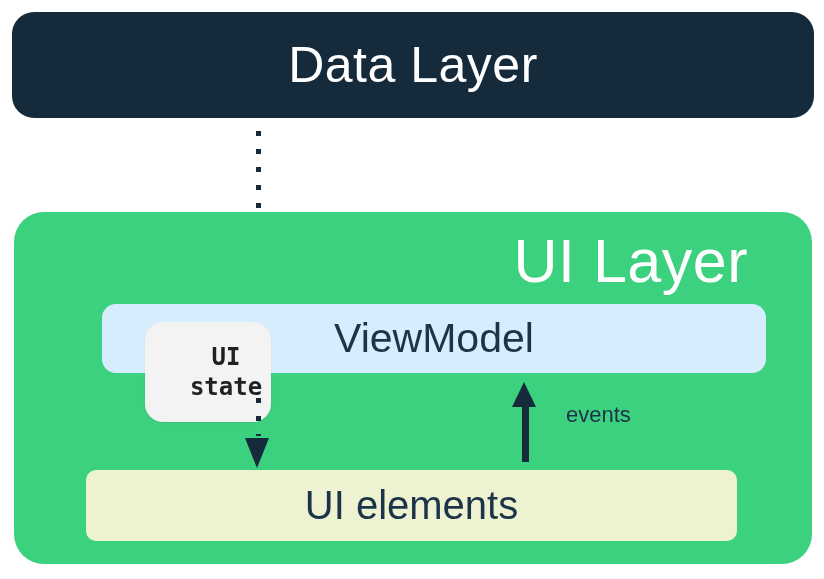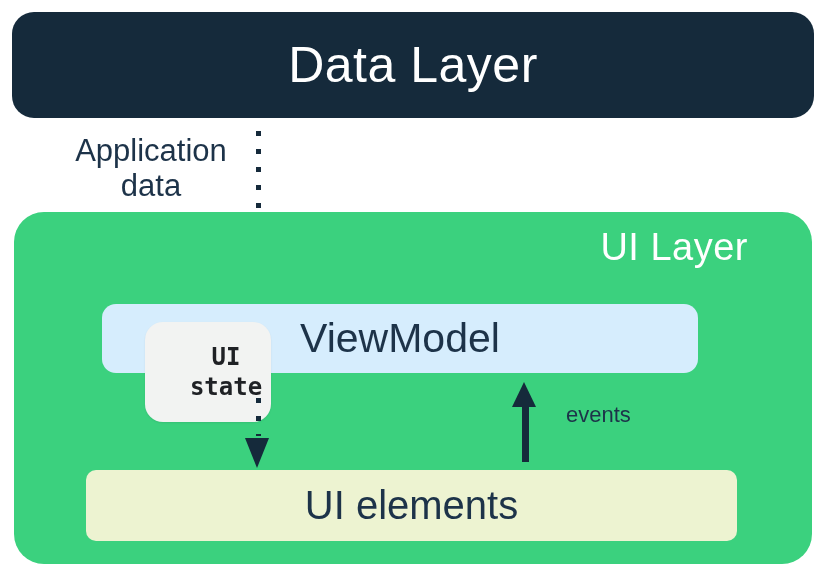--- a/index.html
+++ b/index.html
@@ -54,24 +54,24 @@
   }
   .arrow-down-1{left:245px;top:267px;}
   .arrow-down-2{left:231px;top:226px;border-left-width:12px;border-right-width:12px;border-top-width:30px;}
   
   .ui-layer-panel{
     position:absolute;left:14px;top:212px;width:798px;height:352px;
     background:var(--green);border-radius:30px;
   }
   .ui-layer-title{
     position:absolute;top:14px;right:64px;
-    color:var(--white);font-size:38px;font-weight:400;letter-spacing:0.5px;
+    color:var(--white);font-size:61px;font-weight:400;letter-spacing:0.5px;
   }
   .viewmodel-box{
-    position:absolute;left:88px;top:92px;width:596px;height:69px;
+    position:absolute;left:88px;top:92px;width:664px;height:69px;
     background:var(--light-blue);border-radius:14px;
     display:flex;align-items:center;justify-content:center;
   }
   .viewmodel-box .label{
     color:var(--navy-text);font-size:41px;font-weight:400;
   }
   .ui-state-badge{
     position:absolute;left:131px;top:110px;width:126px;height:100px;
     background:var(--pill-bg);border-radius:18px;
     display:flex;align-items:center;justify-content:flex-end;text-align:center;
@@ -109,21 +109,20 @@
 </style>
 </head>
 <body>
 
 <div class="stage">
 
   <div class="data-layer-box">
     <span class="title">Data Layer</span>
   </div>
 
-  <div class="app-data-label">Application data</div>
   <div class="dotted dotted-1"></div>
   <div class="arrow-down arrow-down-1"></div>
 
   <div class="ui-layer-panel">
     <span class="ui-layer-title">UI Layer</span>
 
     <div class="viewmodel-box">
       <span class="label">ViewModel</span>
     </div>
 

